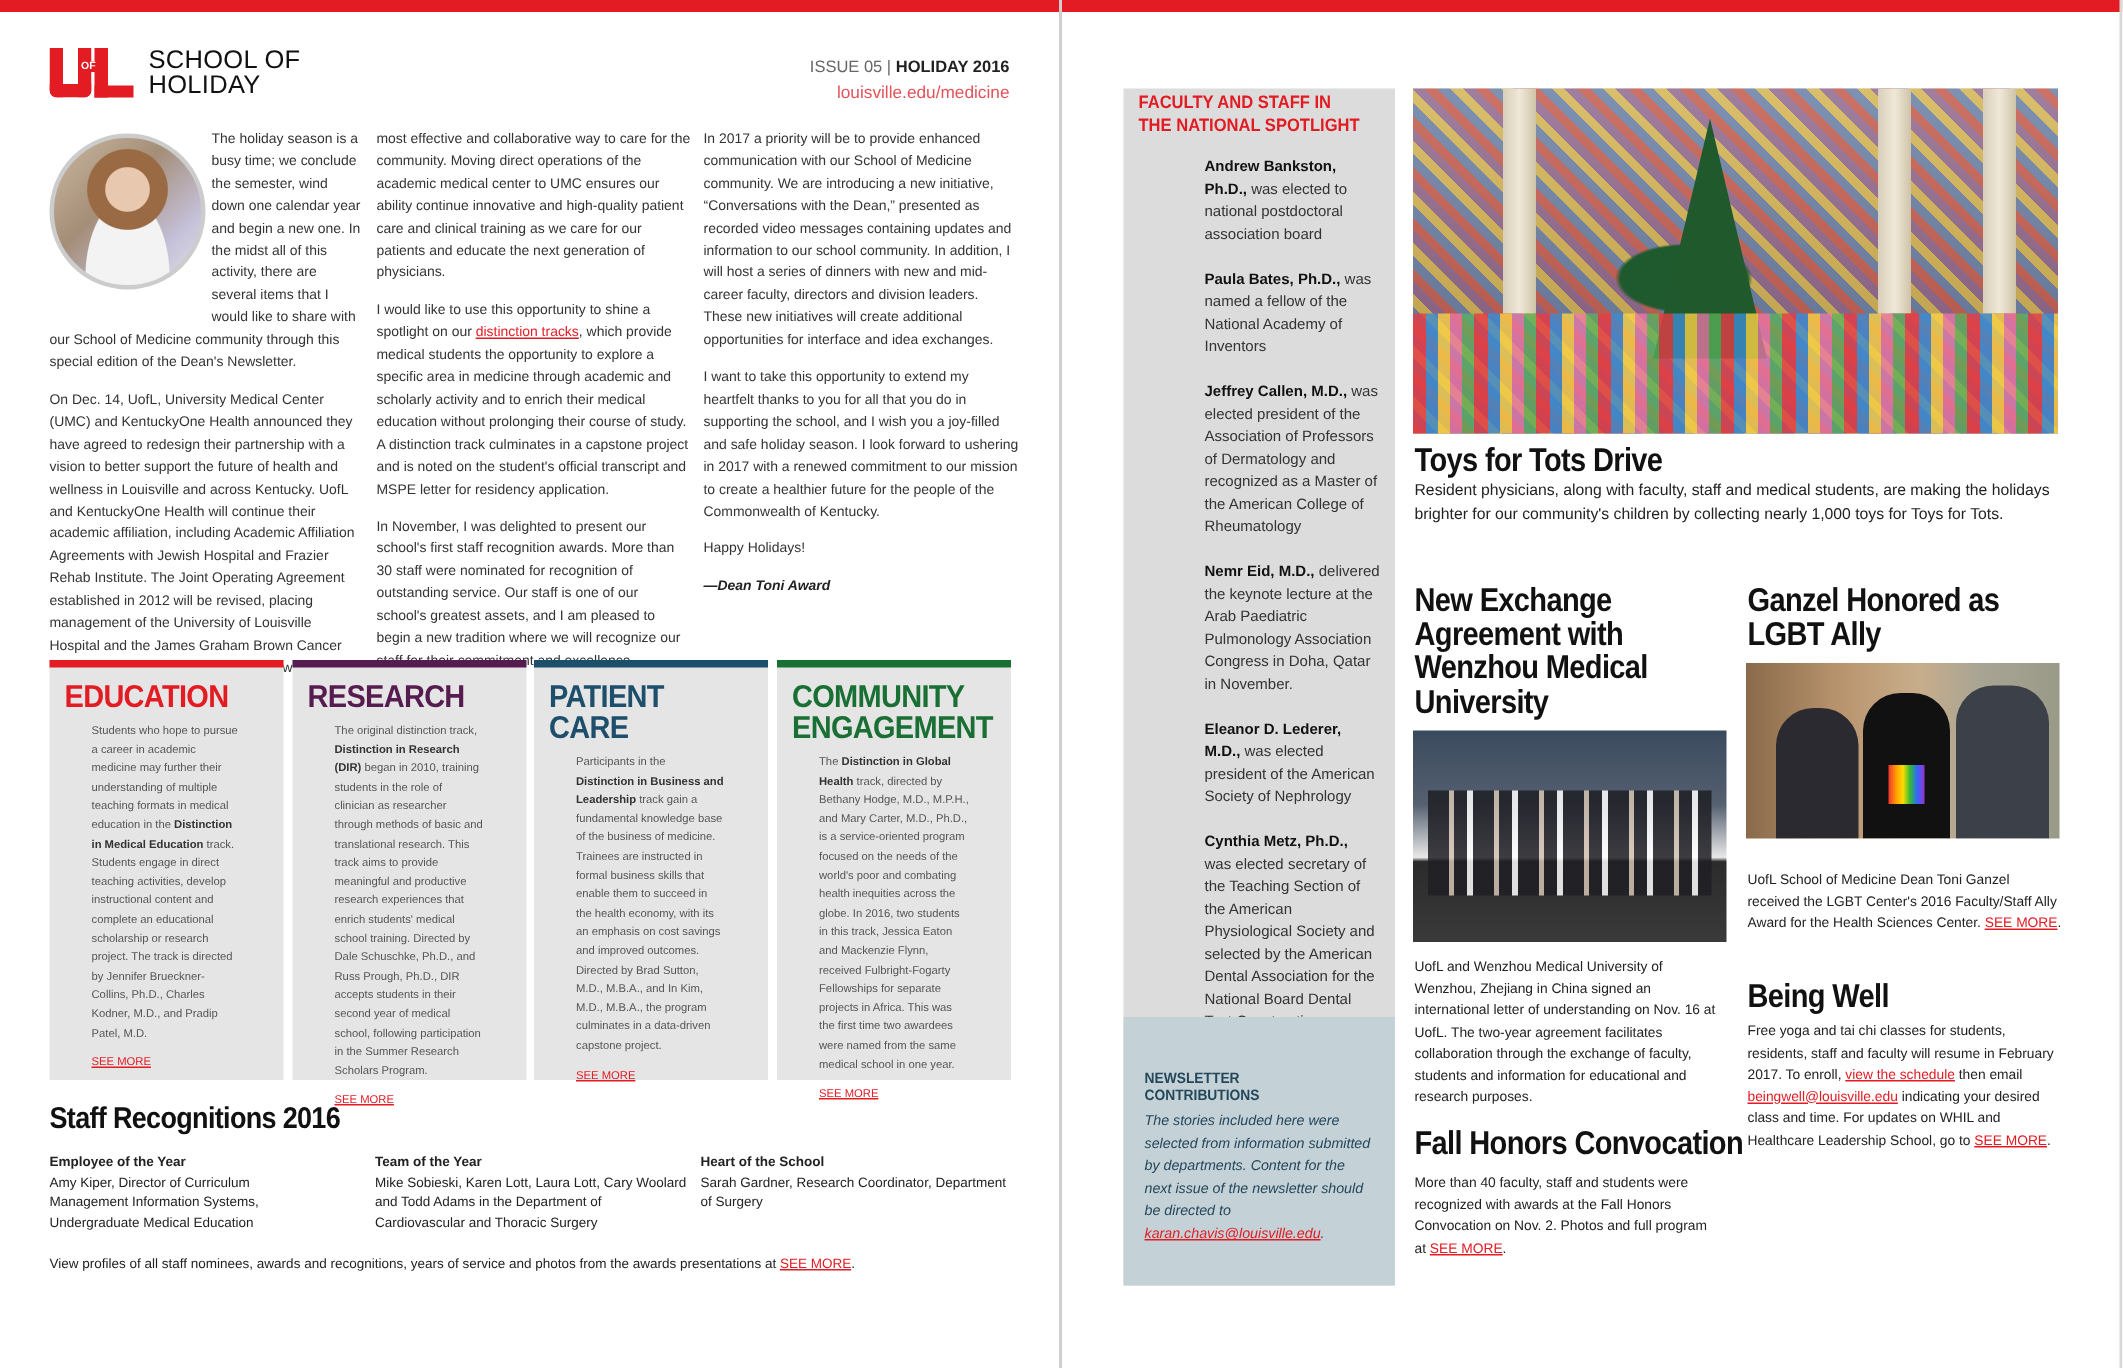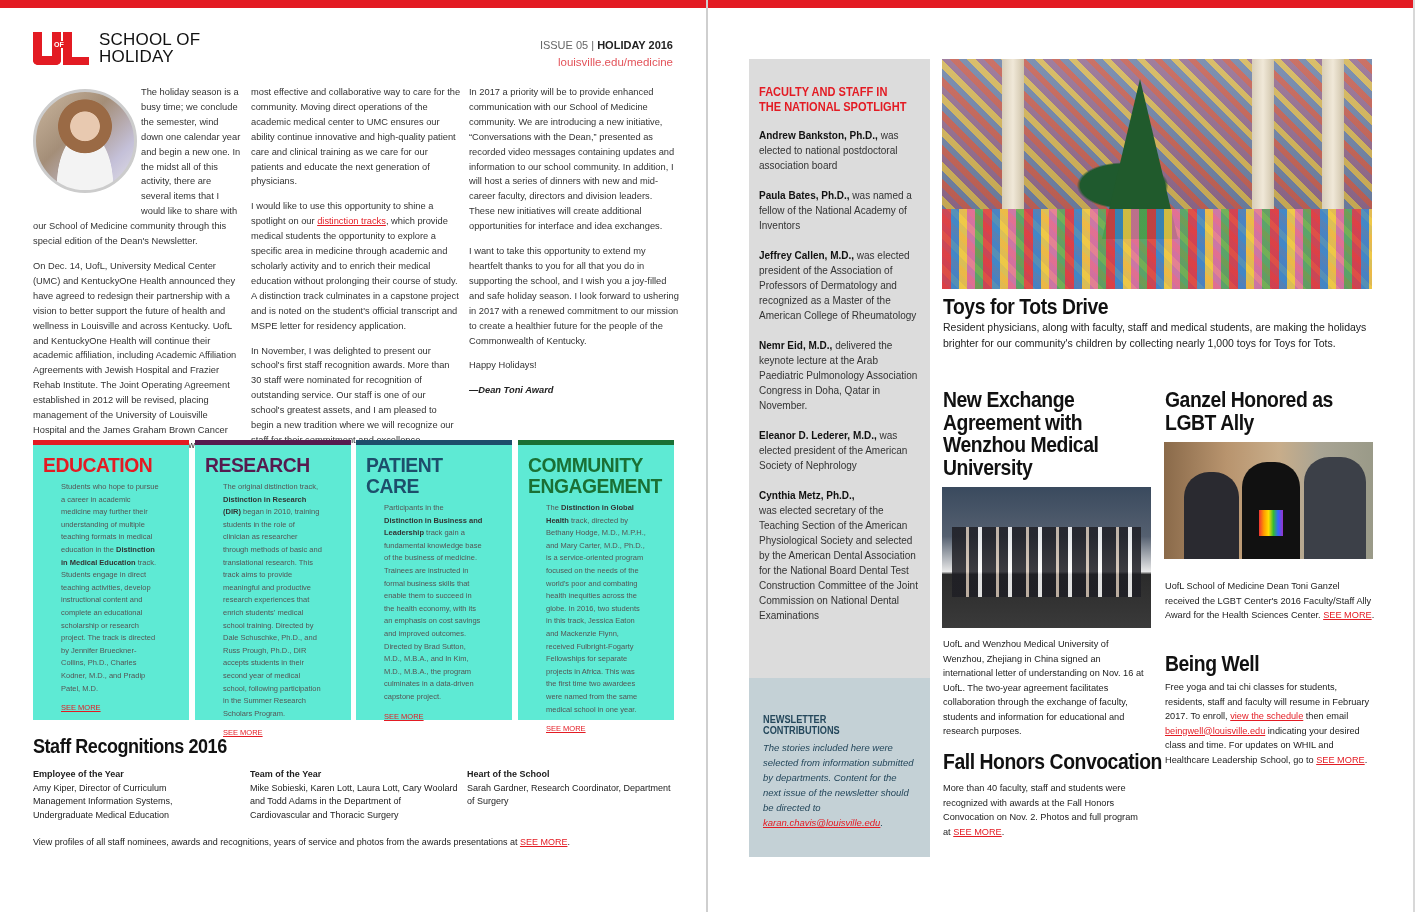--- a/index.html
+++ b/index.html
@@ -33,40 +33,40 @@
     background: radial-gradient(circle at 50% 35%, #e8c9b0 0 18%, #9a6a45 19% 33%, transparent 34%),
                 radial-gradient(ellipse at 50% 95%, #f3f3f3 0 40%, transparent 41%),
                 linear-gradient(135deg, #cbb79f 0%, #a48e78 40%, #c4c0d8 75%, #e5e2e8 100%); }
 
   .col1 { position: absolute; left: 33px; top: 85px; width: 208px; }
   .col2 { position: absolute; left: 251px; top: 85px; width: 210px; }
   .col3 { position: absolute; left: 469px; top: 85px; width: 210px; }
   .sig { font-weight: bold; font-style: italic; color: #222; }
 
   
-  .pillar { position: absolute; top: 440px; width: 156px; height: 280px; background: #5eead4; }
+  .pillar { position: absolute; top: 440px; width: 156px; height: 280px; background: #e5e5e5; }
   .pillar .bar { height: 5px; width: 100%; }
   .pillar h2 { font-family: "Liberation Sans", sans-serif; font-weight: bold; font-size: 21px; line-height: 21px; margin: 9px 10px 6px; letter-spacing: -0.5px; transform: scaleX(0.92); transform-origin: left; }
   .pillar .body { font-size: 7.5px; line-height: 12.6px; color: #555; padding: 0 28px; }
   .pillar .body b { color: #333; }
   .pillar .see { display: inline-block; margin-top: 7px; font-size: 7.5px; color: #e31b23; text-decoration: underline; }
 
   .staff-title { position: absolute; left: 33px; top: 735px; font-size: 20px; font-weight: bold; color: #111; letter-spacing: -0.5px; transform: scaleX(0.9); transform-origin: left; }
   .staff-col { position: absolute; top: 768px; width: 210px; font-size: 9px; line-height: 13.5px; color: #222; }
   .staff-col .lbl { font-weight: bold; }
   .staff-note { position: absolute; left: 33px; top: 837px; font-size: 9px; color: #222; }
 
   .footer-line { position: absolute; height: 1px; background: #666; }
   .footer-text { position: absolute; font-size: 7.5px; color: #777; letter-spacing: 0.5px; }
 
   
   .spot { position: absolute; left: 41px; top: 59px; width: 181px; height: 798px; background: #dcdcdc; }
-  .spot-inner { padding: 26px 10px 0 10px; }
+  .spot-inner { padding: 2px 10px 0 10px; }
   .spot h3 { font-size: 12px; line-height: 15px; color: #e31b23; font-weight: bold; margin-bottom: 13px; transform: scaleX(0.92); transform-origin: left; }
-  .spot .item { font-size: 10px; line-height: 15px; color: #333; margin-bottom: 15px; }
+  .spot .item { font-size: 10px; line-height: 15px; color: #333; margin-bottom: 15px; margin-left: 44px; }
   .spot .item b { color: #111; }
   .contrib { position: absolute; left: 41px; top: 678px; width: 181px; height: 179px; background: #c4d1d6; padding: 36px 14px 0; }
   .contrib h4 { font-size: 10px; font-weight: bold; color: #24475b; margin-bottom: 4px; transform: scaleX(0.92); transform-origin: left; }
   .contrib p { font-size: 9.5px; line-height: 15px; font-style: italic; color: #24475b; }
 
   .photo { position: absolute; overflow: hidden; }
   .photo-toys { left: 234px; top: 59px; width: 430px; height: 230px;
     background:
       radial-gradient(ellipse at 42% 55%, #1f5a2e 0 12%, transparent 13%),
       repeating-linear-gradient(45deg, rgba(210,60,60,.55) 0 6px, rgba(60,110,200,.5) 6px 12px, rgba(240,200,60,.5) 12px 18px, rgba(120,60,160,.45) 18px 24px),

